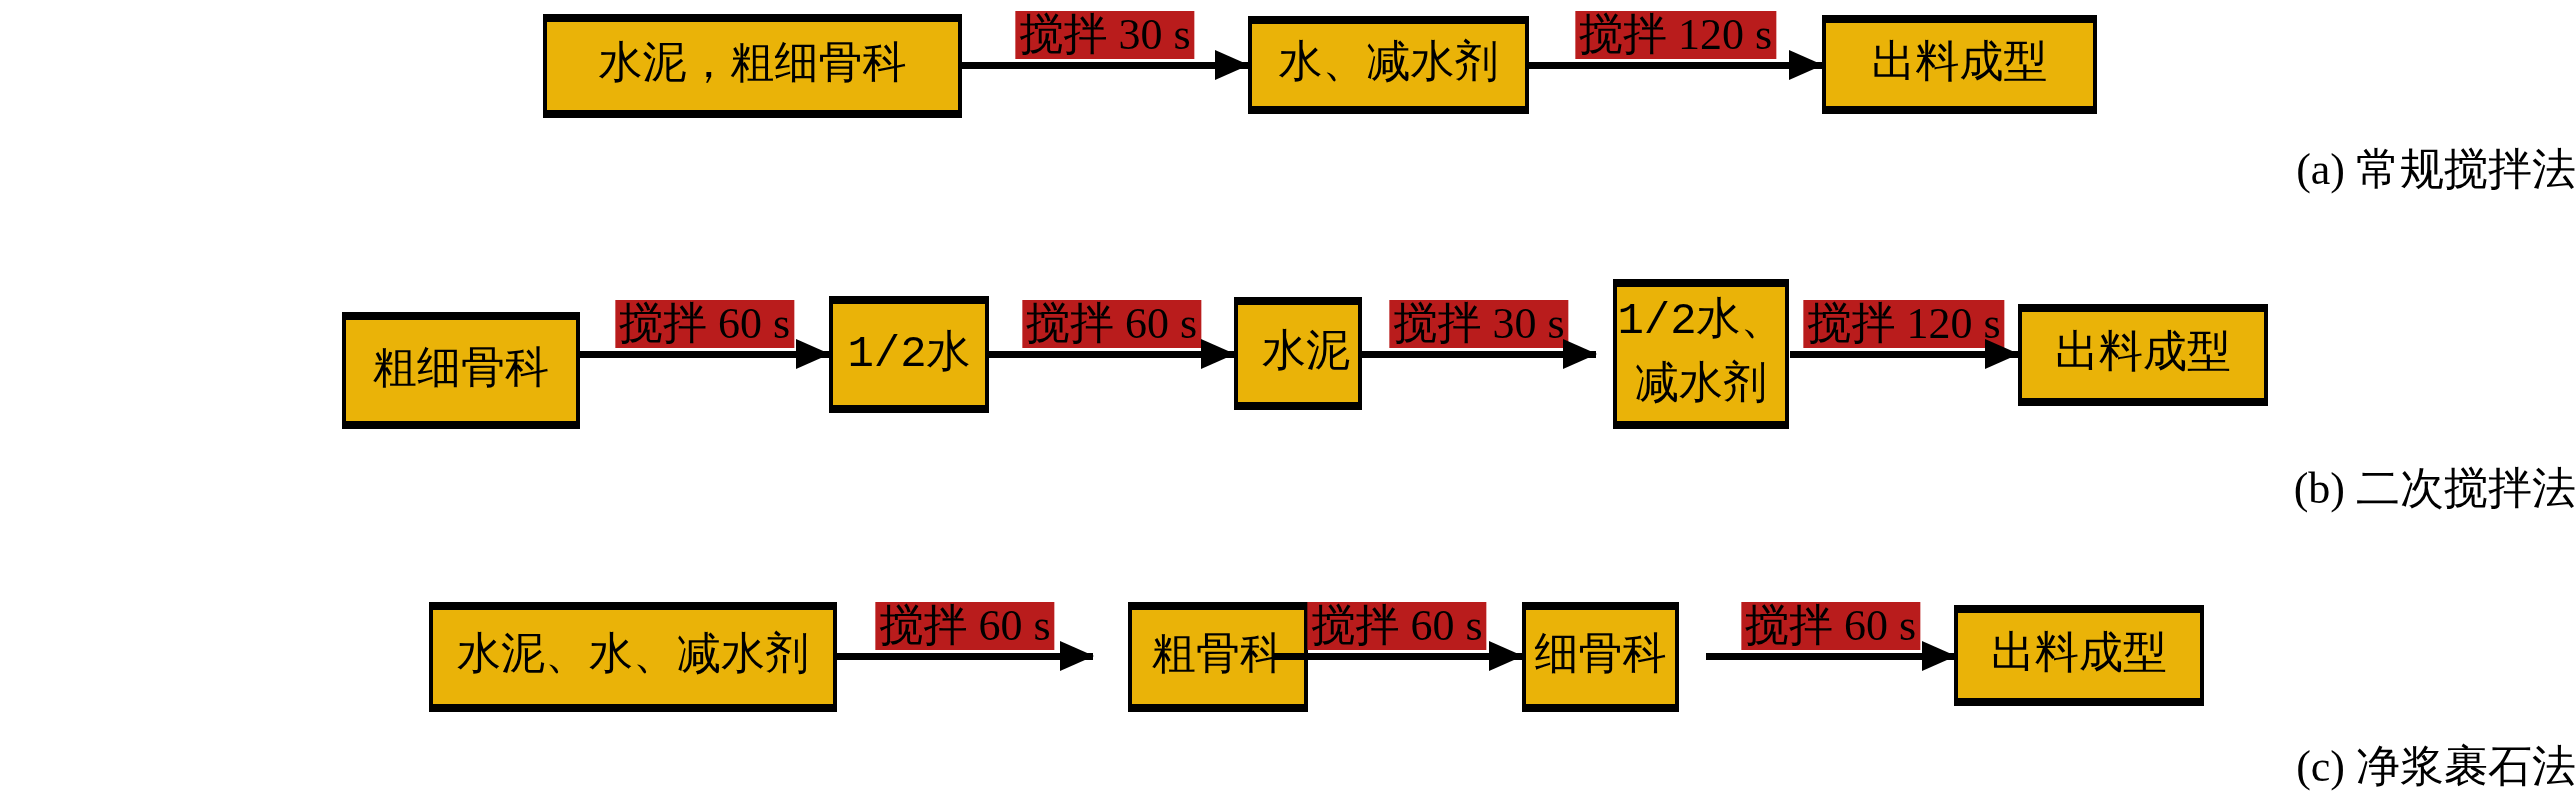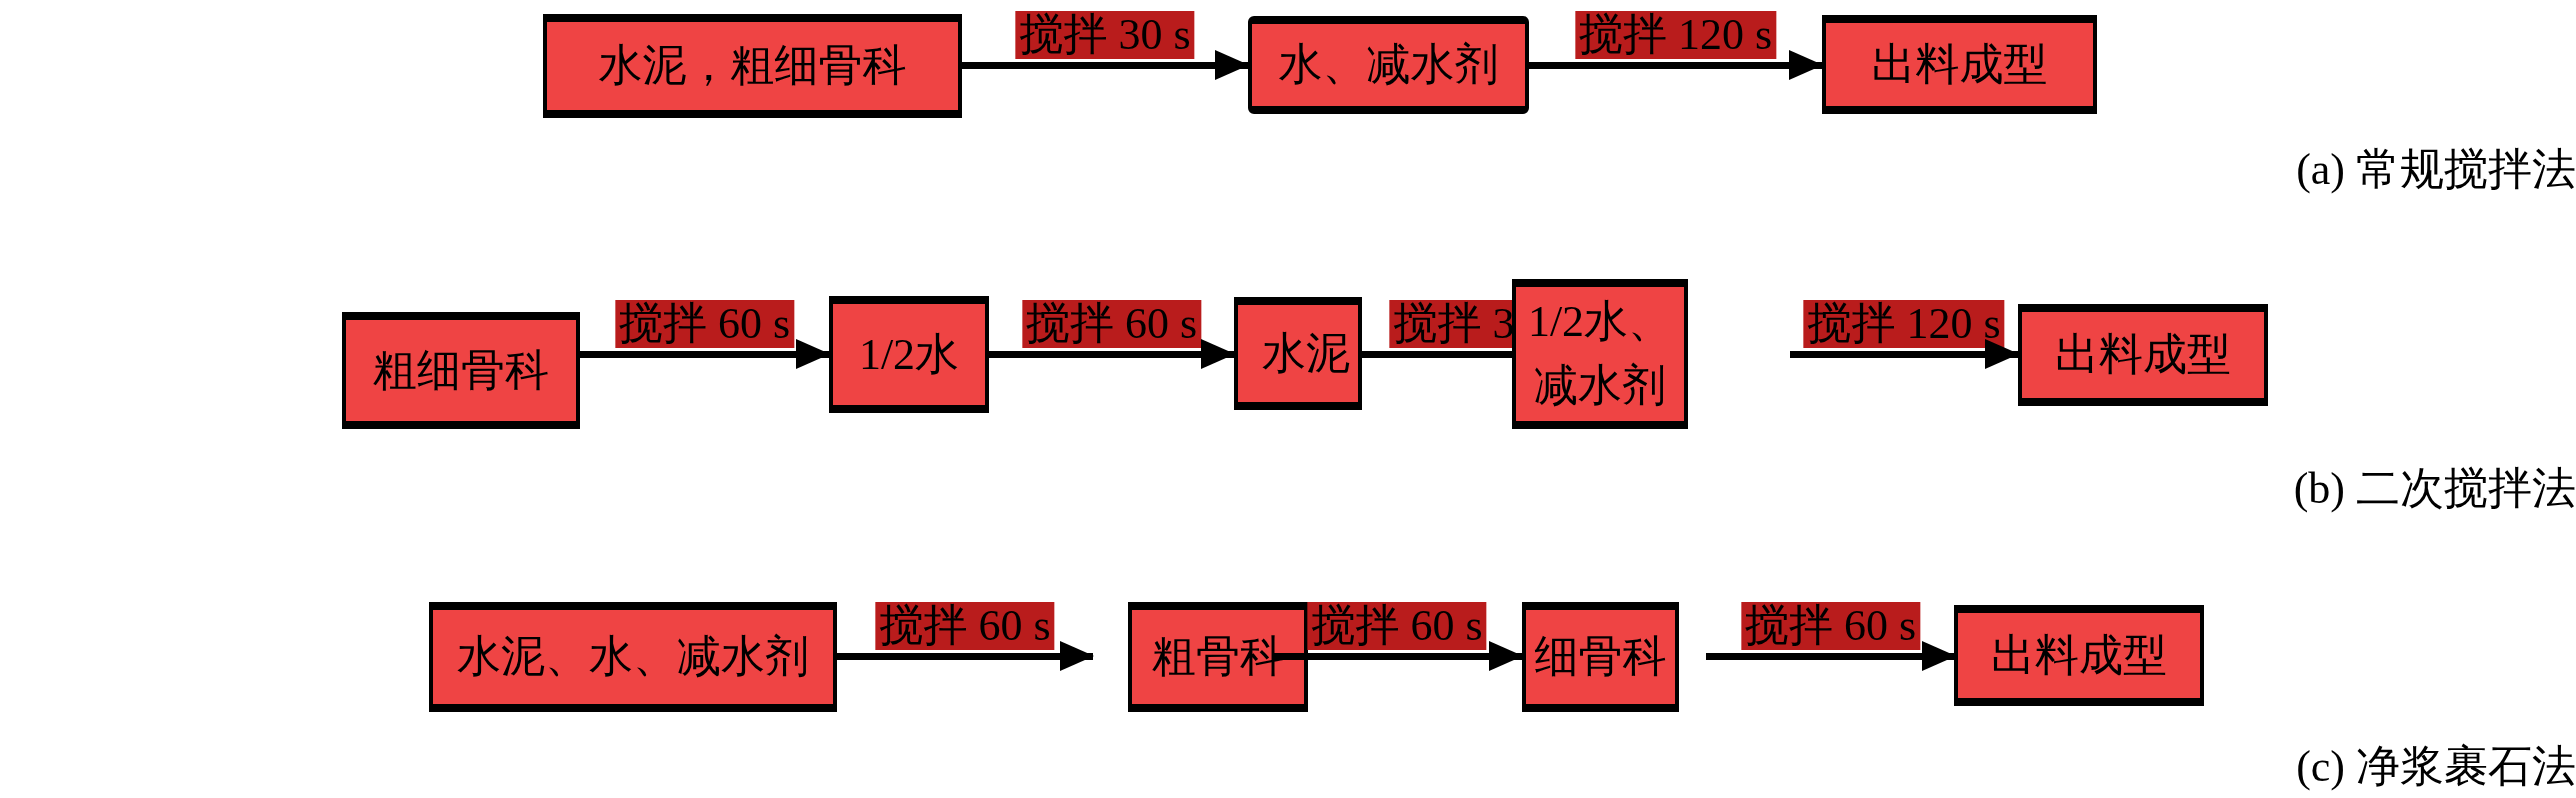--- a/index.html
+++ b/index.html
@@ -15,29 +15,30 @@
     font-family: "Liberation Serif", "DejaVu Serif", serif;
     color: #000000;
     overflow: hidden;
   }
   .box {
     position: absolute;
     box-sizing: border-box;
     border-style: solid;
     border-color: #000000;
     border-width: 8.2px 4.8px;
-    background: #ef4444;
+    background: #eab308;
     display: flex;
     flex-direction: column;
     align-items: center;
     justify-content: center;
     text-align: center;
     font-size: 44px;
     line-height: 1.45;
     white-space: nowrap;
+    font-family: Liberation Mono, monospace;
   }
   .box .bline { display: block; }
   .conn {
     position: absolute;
     height: 6.8px;
     background: #000000;
   }
   .conn .arrowhead {
     position: absolute;
     right: -1.4px;
@@ -74,21 +75,21 @@
 
 <div id="stage">
 
   <div class="box" style="left:543px; top:13.6px; width:419px; height:104px;">
     <span class="bline">水泥，粗细骨科</span>
   </div>
   <div class="conn" style="left:962px; top:62px; width:286px;">
     <span class="conn-label">搅拌 30 s</span>
     <span class="arrowhead"></span>
   </div>
-  <div class="box" style="left:1248px; top:16.4px; width:281px; height:98px;border-radius:6px;">
+  <div class="box" style="left:1248px; top:16.4px; width:281px; height:98px;">
     <span class="bline">水、减水剂</span>
   </div>
   <div class="conn" style="left:1529px; top:62px; width:293px;">
     <span class="conn-label">搅拌 120 s</span>
     <span class="arrowhead"></span>
   </div>
   <div class="box" style="left:1822px; top:15px; width:275px; height:99px;">
     <span class="bline">出料成型</span>
   </div>
   <div class="caption" style="top:146px;">(a) 常规搅拌法</div>
@@ -107,21 +108,21 @@
     <span class="conn-label">搅拌 60 s</span>
     <span class="arrowhead"></span>
   </div>
   <div class="box" style="left:1234px; top:297px; width:128px; height:113px;padding-left:16px;">
     <span class="bline">水泥</span>
   </div>
   <div class="conn" style="left:1362px; top:351px; width:234px;">
     <span class="conn-label">搅拌 30 s</span>
     <span class="arrowhead"></span>
   </div>
-  <div class="box" style="left:1512px; top:279px; width:176px; height:150px;">
+  <div class="box" style="left:1613px; top:279px; width:176px; height:150px;">
     <span class="bline">1/2水、</span>
     <span class="bline">减水剂</span>
   </div>
   <div class="conn" style="left:1790px; top:351px; width:228px;">
     <span class="conn-label">搅拌 120 s</span>
     <span class="arrowhead"></span>
   </div>
   <div class="box" style="left:2018px; top:304px; width:250px; height:102px;">
     <span class="bline">出料成型</span>
   </div>

